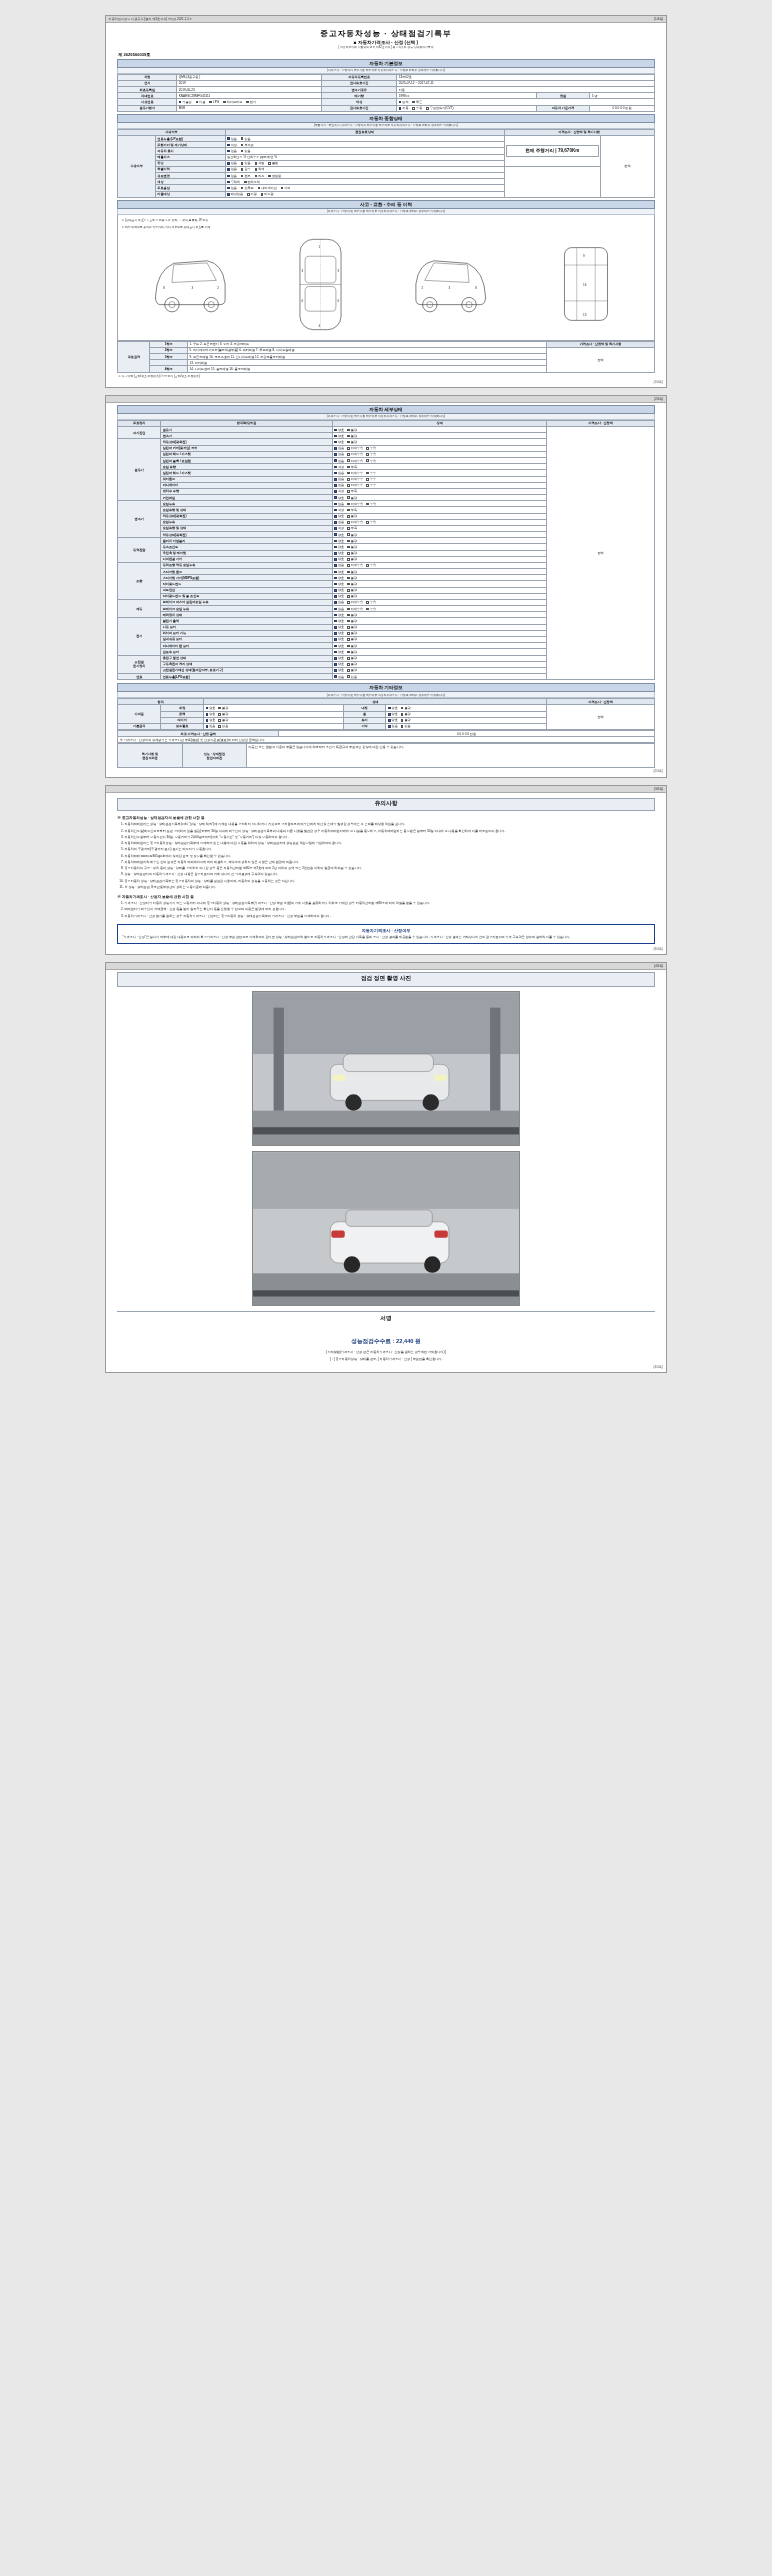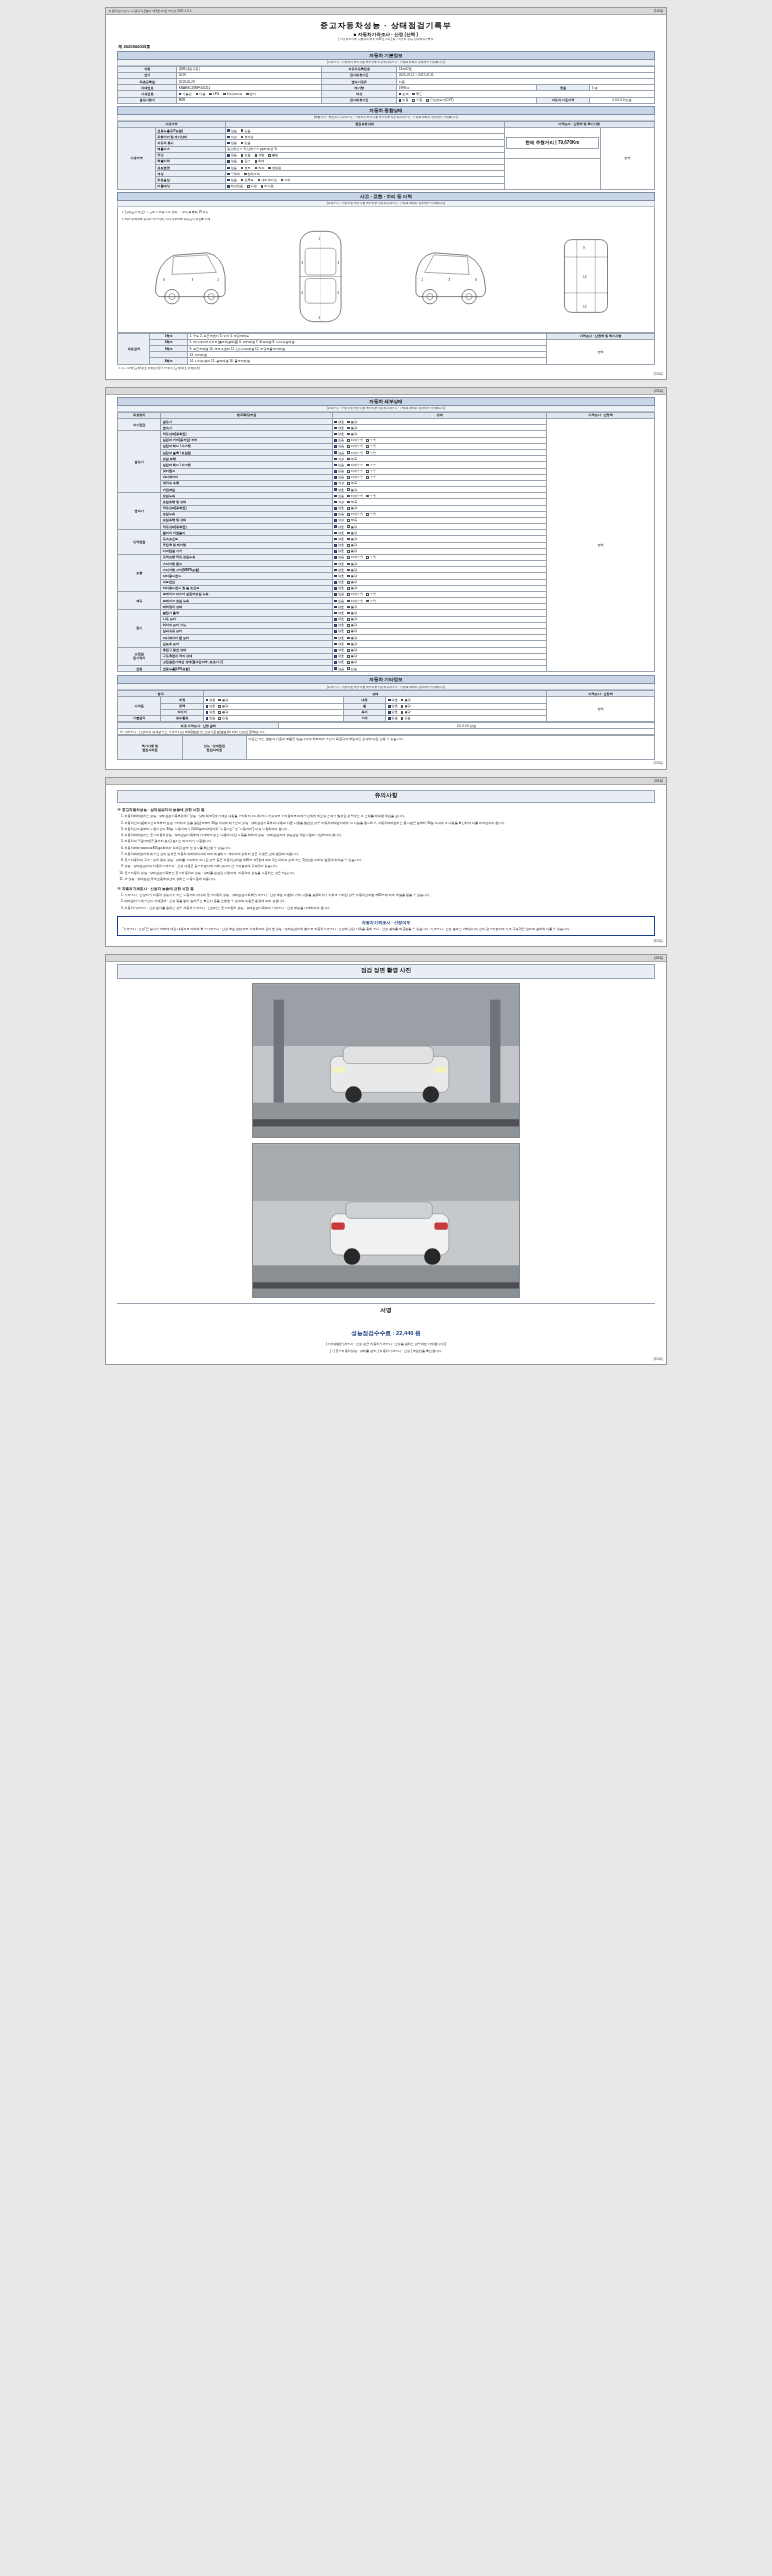--- a/index.html
+++ b/index.html
@@ -5,21 +5,21 @@
   * { box-sizing: border-box; }
   body {
     margin: 0;
     background: #e8e8e8;
     font-family: "Liberation Sans", sans-serif;
     font-size: 3.6px;
     color: #111;
   }
   .page {
     width: 615px;
-    margin: 4px auto;
+    margin: 12px auto;
     padding: 3.1px 0 10.3px 0;
   }
   .sheet {
     width: 562px;
     margin: 0 auto 7.2px auto;
     background: #fff;
     border: 0.5px solid #999;
     padding: 0 0 3.1px 0;
     position: relative;
   }

